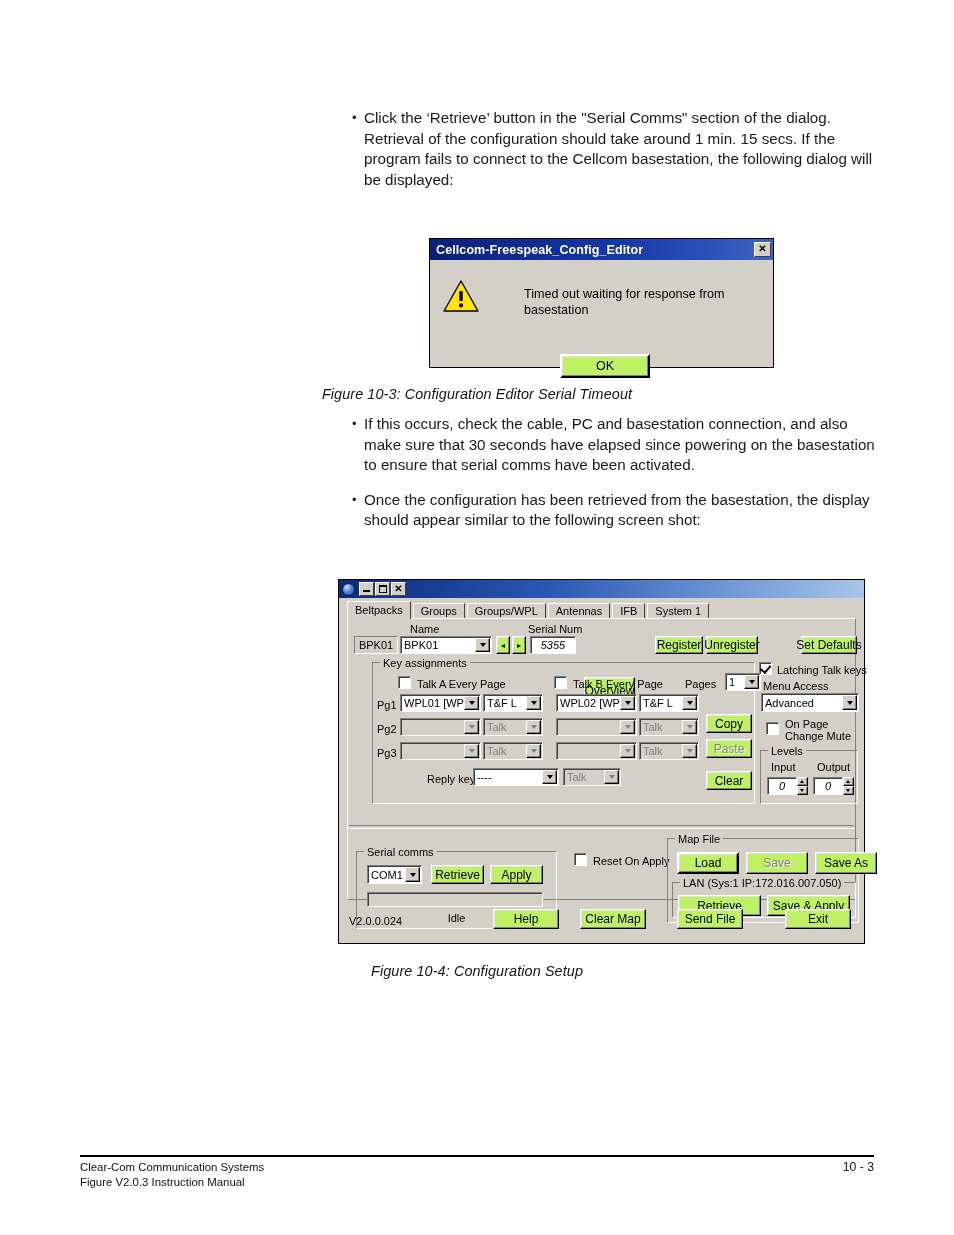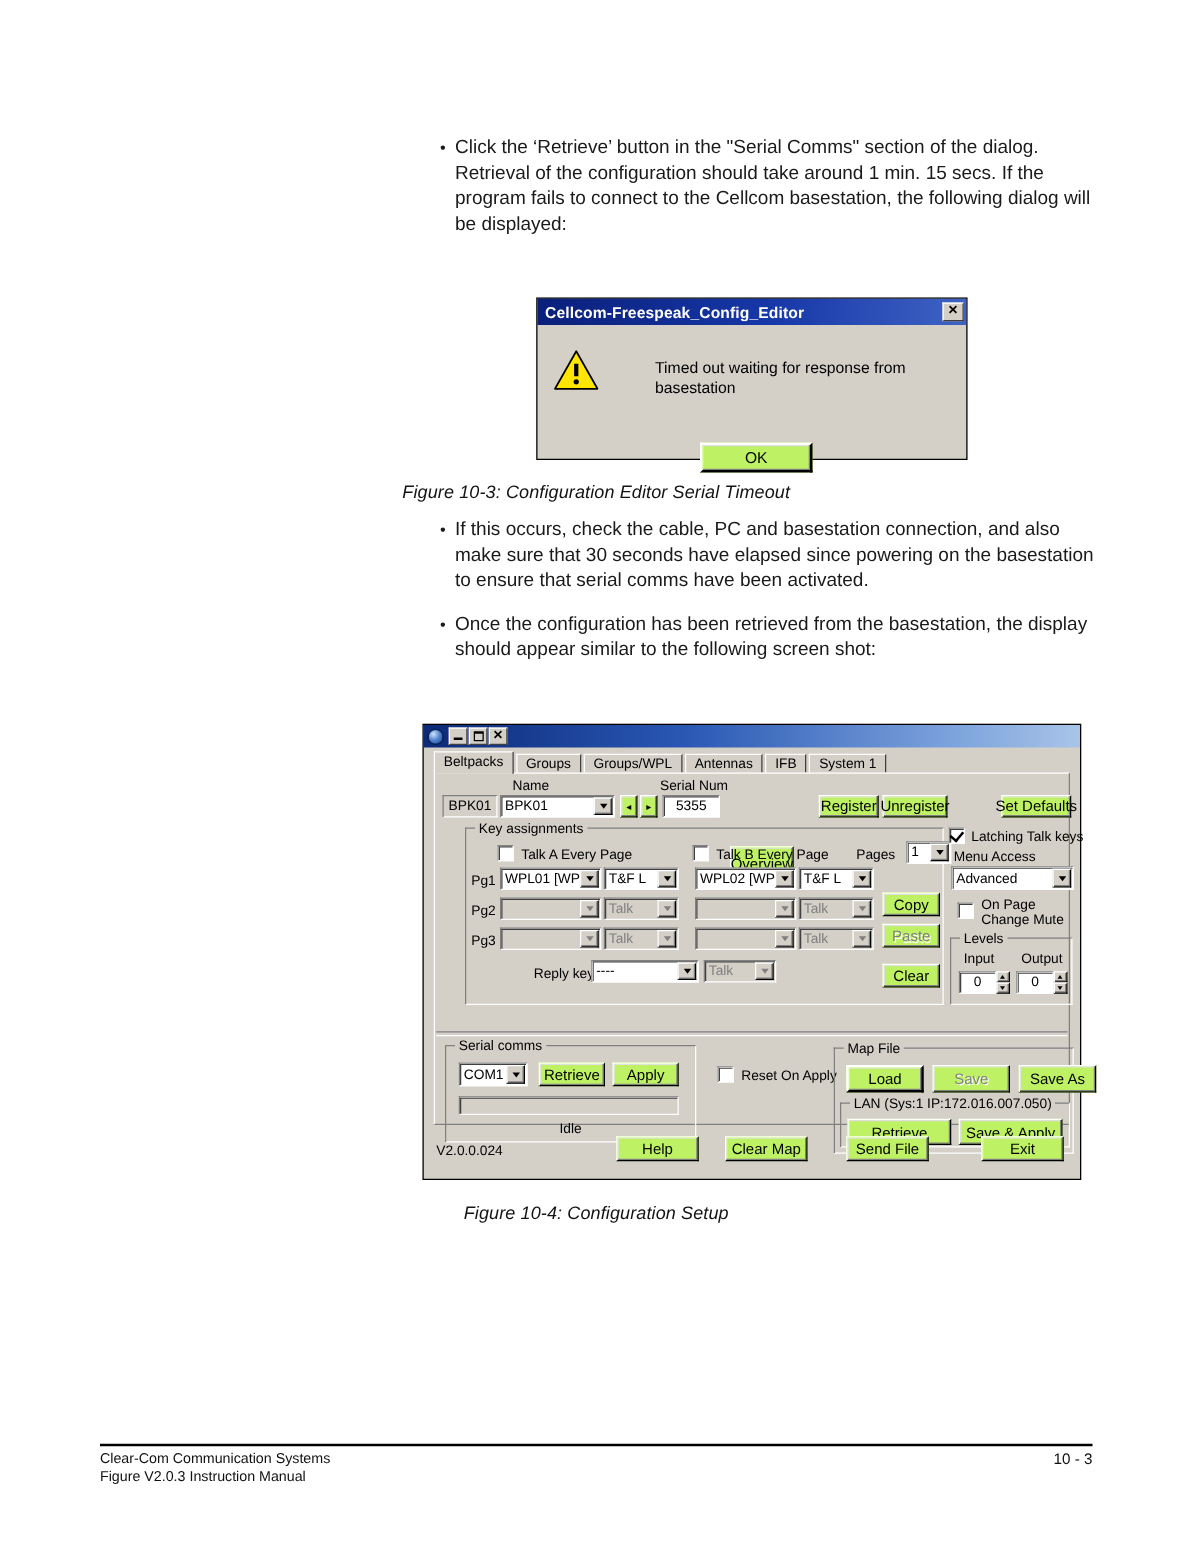--- a/index.html
+++ b/index.html
@@ -280,21 +280,21 @@
     border-color: #808080 #ffffff #ffffff #808080;
     box-shadow: inset 1px 1px 0 #404040;
     box-sizing: border-box;
     font-size: 11px;
     display: flex; align-items: center;
     padding-left: 3px;
     color: #000;
     overflow: hidden;
     white-space: nowrap;
   }
-  .textfield.center { justify-content: center; padding-left: 0; }
+  .textfield.center { justify-content: center; padding-left: 0; font-style: italic; }
 
   
   .combo {
     position: absolute;
     background: #ffffff;
     border: 1px solid;
     border-color: #808080 #ffffff #ffffff #808080;
     box-shadow: inset 1px 1px 0 #404040;
     box-sizing: border-box;
     display: flex;
@@ -705,21 +705,21 @@
             <i class="uparrow"></i>
           </div>
         <div>
             <i class="dwarrow"></i>
           </div>
       </div>
     </div>
 
     <div class="sep-line" style="top:206px;"></div>
 
-    <div class="group" style="left:8px; top:217px; width:201px; height:78px;">
+    <div class="group" style="left:8px; top:232px; width:201px; height:78px;">
       <span class="group-title">Serial comms</span>
       <div class="combo" style="left:10px; top:13px; width:55px; height:19px;">
         <span class="cval">COM1</span>
         <span class="arrowbtn">
             <i class="dnarrow"></i>
           </span>
       </div>
       <div class="btn abs" style="left:74px; top:13px; width:53px; height:19px;">Retrieve</div>
       <div class="btn abs" style="left:133px; top:13px; width:53px; height:19px;">Apply</div>
       <div class="sunken" style="position:absolute; left:10px; top:40px; width:176px; height:15px; background:#d4d0c8;"></div>

